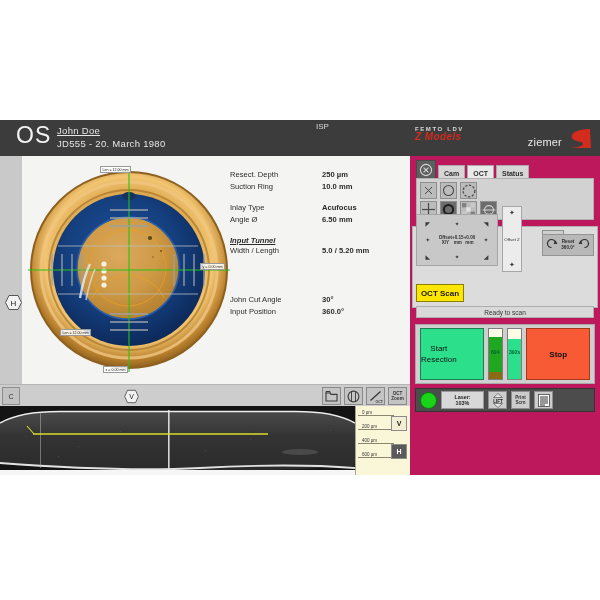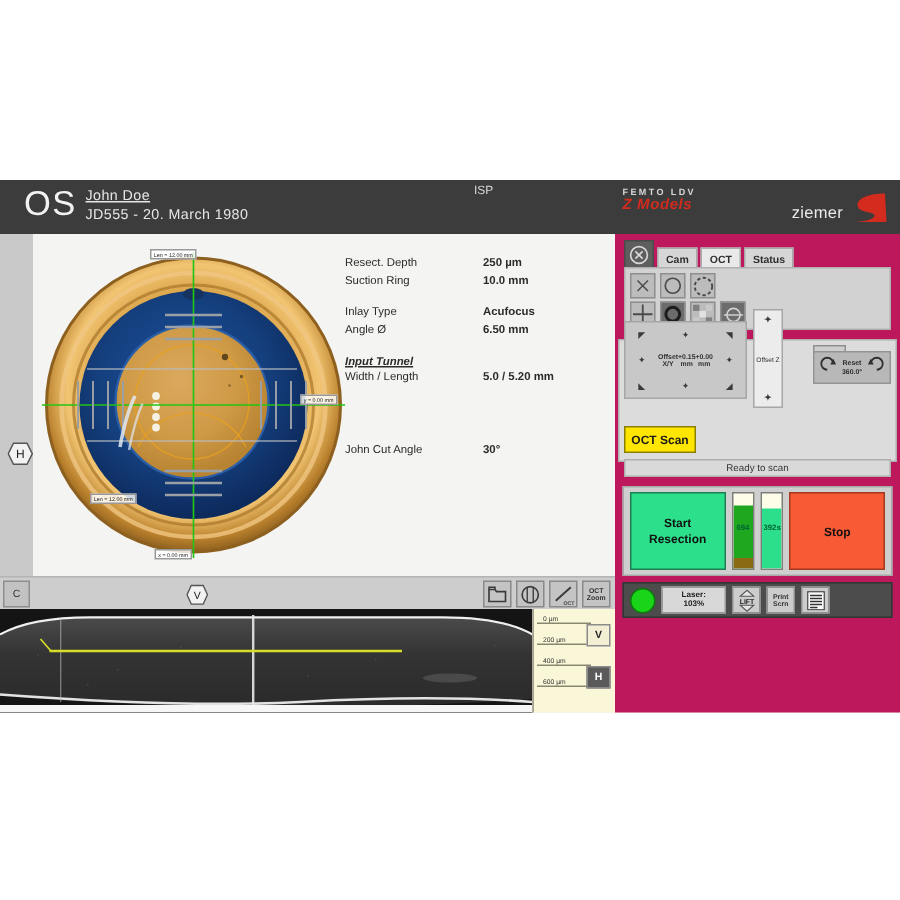--- a/index.html
+++ b/index.html
@@ -88,21 +88,21 @@
   .rotmid { font-size:4.6px; font-weight:bold; text-align:center; line-height:6px; color:#2a2a2a;}
 
   .octscan { position:absolute; left:6px; top:128px; width:48px; height:18px; background:#ffe600; border:1px solid #8a8000;
              font-size:8px; font-weight:bold; color:#1a1a1a; display:flex; align-items:center; justify-content:center;}
   .readybar { position:absolute; left:6px; top:150px; width:178px; height:12px; background:#d9d9d9; border:1px solid #aeaeae;
               font-size:6.5px; color:#333; display:flex; align-items:center; justify-content:center;}
 
   .action { position:absolute; left:5px; top:168px; width:180px; height:60px; background:#cfcfcf; border:1px solid #a8a8a8;
             display:flex; align-items:center; gap:4px; padding:4px;}
   .startbtn { width:66px; height:52px; background:#2ce08b; border:1px solid #1b7f52; display:flex; align-items:center;
-              justify-content:center; text-align:center; font-size:8px; font-weight:bold; color:#111; line-height:11px;}
+              text-align:center; font-size:8px; font-weight:normal; color:#111; line-height:11px;}
   .stopbtn { width:66px; height:52px; background:#f75a34; border:1px solid #a33a1e; display:flex; align-items:center;
              justify-content:center; font-size:8px; font-weight:bold; color:#111;}
   .gauge { width:16px; height:52px; background:#fdfde8; border:1px solid #7d7d7d; position:relative; overflow:hidden;}
   .gfill { position:absolute; left:0; bottom:0; width:100%; }
   .gtxt { position:absolute; left:0; top:20px; width:100%; text-align:center; font-size:5.2px; font-weight:bold; color:#063; }
 
   .statusbar { position:absolute; left:5px; top:232px; width:180px; height:24px; background:#4c4c4c; border:1px solid #333;
                display:flex; align-items:center; gap:4px; padding:0 4px;}
   .led { width:17px; height:17px; border-radius:50%; background:#19d419; border:1px solid #0a7a0a;}
   .laserbox { width:43px; height:18px; background:#d8d8d8; border:1px solid #9a9a9a; font-size:5.4px; font-weight:bold;
@@ -247,20 +247,24 @@
         <div class="prow">
           <span class="pk">Width / Length</span>
           <span class="pv">5.0 / 5.20 mm</span>
         </div>
       </div>
       <div class="pgroup" style="margin-top:37px">
         <div class="prow">
           <span class="pk">John Cut Angle</span>
           <span class="pv">30°</span>
         </div>
+        <div class="prow">
+          <span class="pk">Input Position</span>
+          <span class="pv">360.0°</span>
+        </div>
       </div>
     </div>
 
     <div class="imgbar">
       <div class="cbtn">C</div>
       <div class="vbadge">
         <svg width="15" height="15" viewBox="0 0 15 15">
           <polygon points="3.5,1.3 11.5,1.3 14.3,7.5 11.5,13.7 3.5,13.7 0.7,7.5" fill="#f2f2f2" stroke="#555" stroke-width="0.9"></polygon>
           <text x="7.5" y="10.4" font-size="7" font-family="Liberation Sans" text-anchor="middle" fill="#222">V</text>
         </svg>

